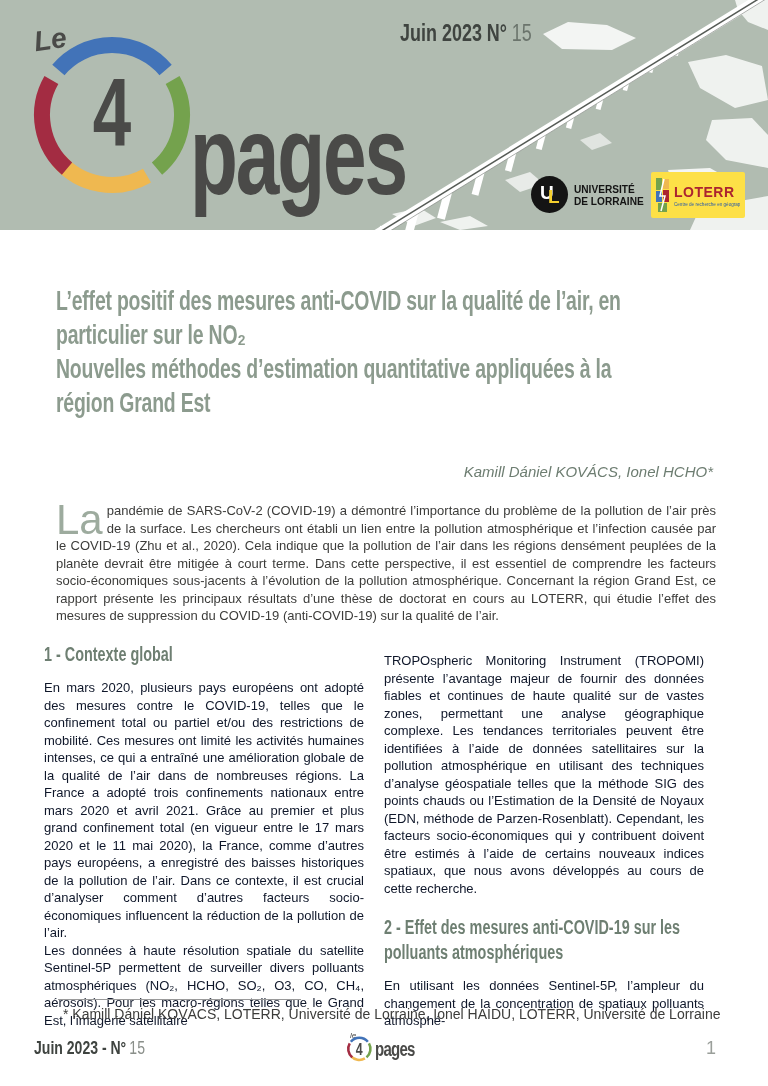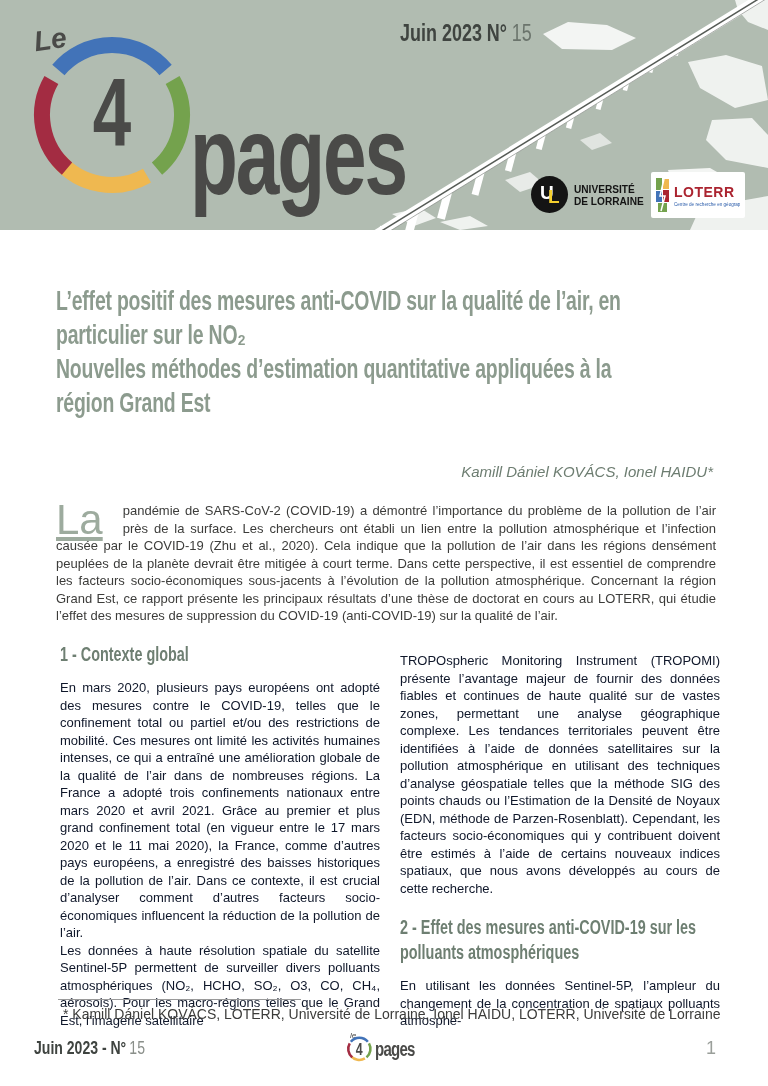--- a/index.html
+++ b/index.html
@@ -36,21 +36,21 @@
   .ul-logo { position:absolute; left:531px; top:176px; display:flex; align-items:center; }
   .ul-badge {
     position:relative; width:37px; height:37px; border-radius:50%; background:#141414; flex:0 0 auto;
   }
   .ul-badge .u { position:absolute; left:9px; top:6px; color:#ffffff; font-size:19px; font-weight:700; }
   .ul-badge .l { position:absolute; left:17px; top:10px; color:#f4cf2d; font-size:19px; font-weight:700; }
   .ul-text { margin-left:6px; font-size:11px; line-height:12px; font-weight:700; color:#141414;
     transform:scaleX(0.92); transform-origin:left center; white-space:nowrap; }
   
   .loterr-logo {
-    position:absolute; left:651px; top:172px; width:94px; height:46px; background:#ffffff;
+    position:absolute; left:651px; top:172px; width:94px; height:46px; background:#fde047;
     border-radius:2px; display:flex; align-items:center; padding:4px 5px;
   }
   .loterr-icon { width:14px; height:34px; flex:0 0 auto; }
   .loterr-textcol { margin-left:4px; overflow:hidden; }
   .loterr-name { font-size:14px; font-weight:800; color:#ab2430; letter-spacing:0.5px; line-height:16px; }
   .loterr-sub { font-size:4.6px; color:#2a5caa; white-space:nowrap; margin-top:2px; }
   
   .article-title {
     position:absolute; left:56px; top:284px; color:#8c9b8e; font-weight:700;
     font-size:27px; line-height:34px; letter-spacing:-0.3px;
@@ -59,23 +59,23 @@
   .article-title div { white-space:nowrap; }
   .authors {
     position:absolute; right:55px; top:463px; font-size:15px; font-style:italic; color:#6d7d71;
     white-space:nowrap;
   }
   .intro {
     position:absolute; left:56px; top:502px; width:660px;
     font-size:13px; line-height:17.5px; color:#3c3c3a; text-align:justify;
   }
   .drop-cap {
-    float:left; font-size:42px; line-height:34px; color:#9dab9e; margin:1px 20px 0 0; font-weight:400;text-decoration:underline;
-  }
-  .columns { position:absolute; left:60px; top:642px; width:660px; display:flex; gap:20px; }
+    float:left; font-size:42px; line-height:34px; color:#9dab9e; margin:1px 4px 0 0; font-weight:400;
+  }
+  .columns { position:absolute; left:44px; top:642px; width:660px; display:flex; gap:20px; }
   .col { width:320px; }
   .section-heading {
     font-size:20px; line-height:25px; font-weight:700; color:#6e7f72;
     transform:scaleX(0.72); transform-origin:left top; margin-bottom:12px;
   }
   .section-heading div { white-space:nowrap; }
   .col p { font-size:13px; line-height:17.5px; color:#0f172a; text-align:justify; }
   .col-right .continuation { margin-top:10px; }
   .col-right .section-heading { margin-top:18px; }
   
@@ -208,21 +208,21 @@
     </div>
   </div>
 
   <div class="article-title">
     <div>L’effet positif des mesures anti-COVID sur la qualité de l’air, en</div>
     <div>particulier sur le NO₂</div>
     <div>Nouvelles méthodes d’estimation quantitative appliquées à la</div>
     <div>région Grand Est</div>
   </div>
 
-  <div class="authors">Kamill Dániel KOVÁCS, Ionel HAIDU*</div>
+  <div class="authors">Kamill Dániel KOVÁCS, Ionel HCHO*</div>
 
   <div class="intro">
     <span class="drop-cap">La</span>
     <span>pandémie de SARS-CoV-2 (COVID-19) a démontré l’importance du problème de la pollution de l’air près de la surface. Les chercheurs ont établi un lien entre la pollution atmosphérique et l’infection causée par le COVID-19 (Zhu et al., 2020). Cela indique que la pollution de l’air dans les régions densément peuplées de la planète devrait être mitigée à court terme. Dans cette perspective, il est essentiel de comprendre les facteurs socio-économiques sous-jacents à l’évolution de la pollution atmosphérique. Concernant la région Grand Est, ce rapport présente les principaux résultats d’une thèse de doctorat en cours au LOTERR, qui étudie l’effet des mesures de suppression du COVID-19 (anti-COVID-19) sur la qualité de l’air.</span>
   </div>
 
   <div class="columns">
     <div class="col col-left">
       <div class="section-heading">
         <div>1 - Contexte global</div>

